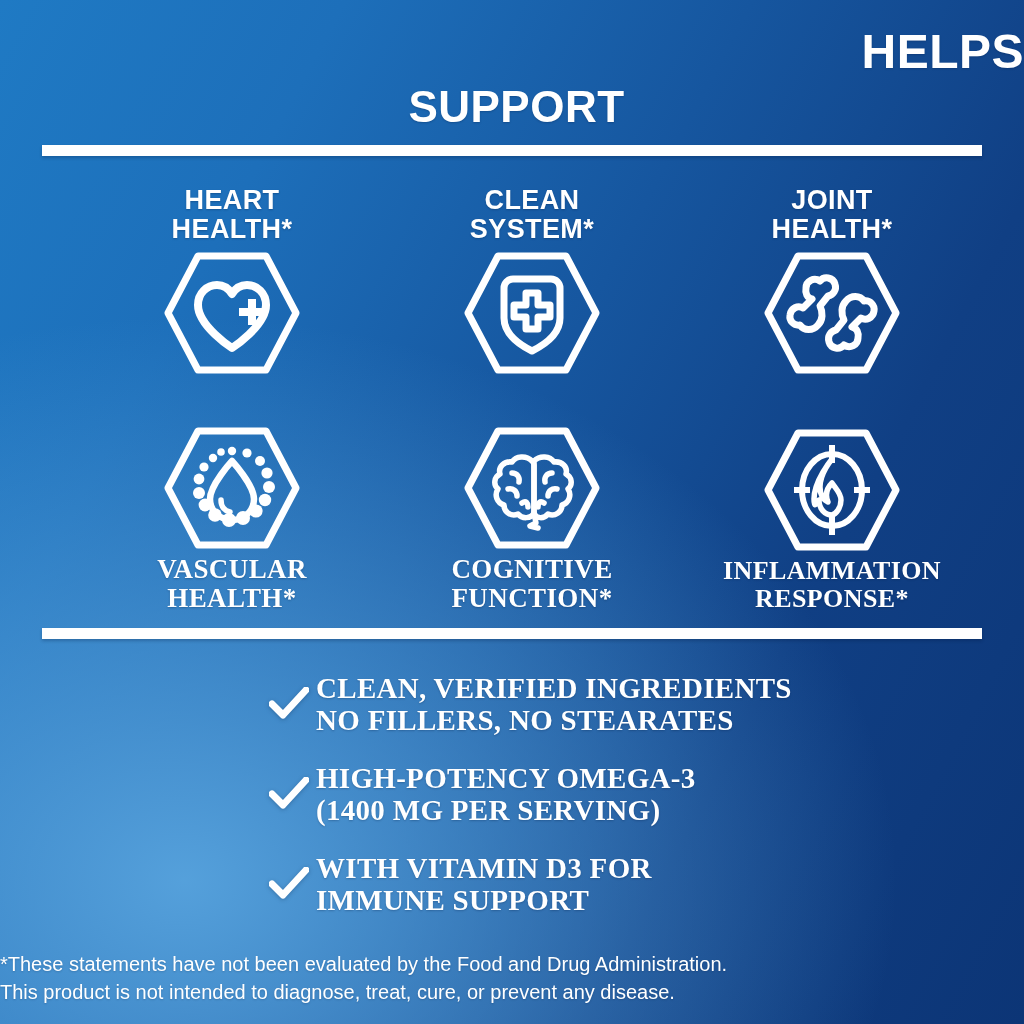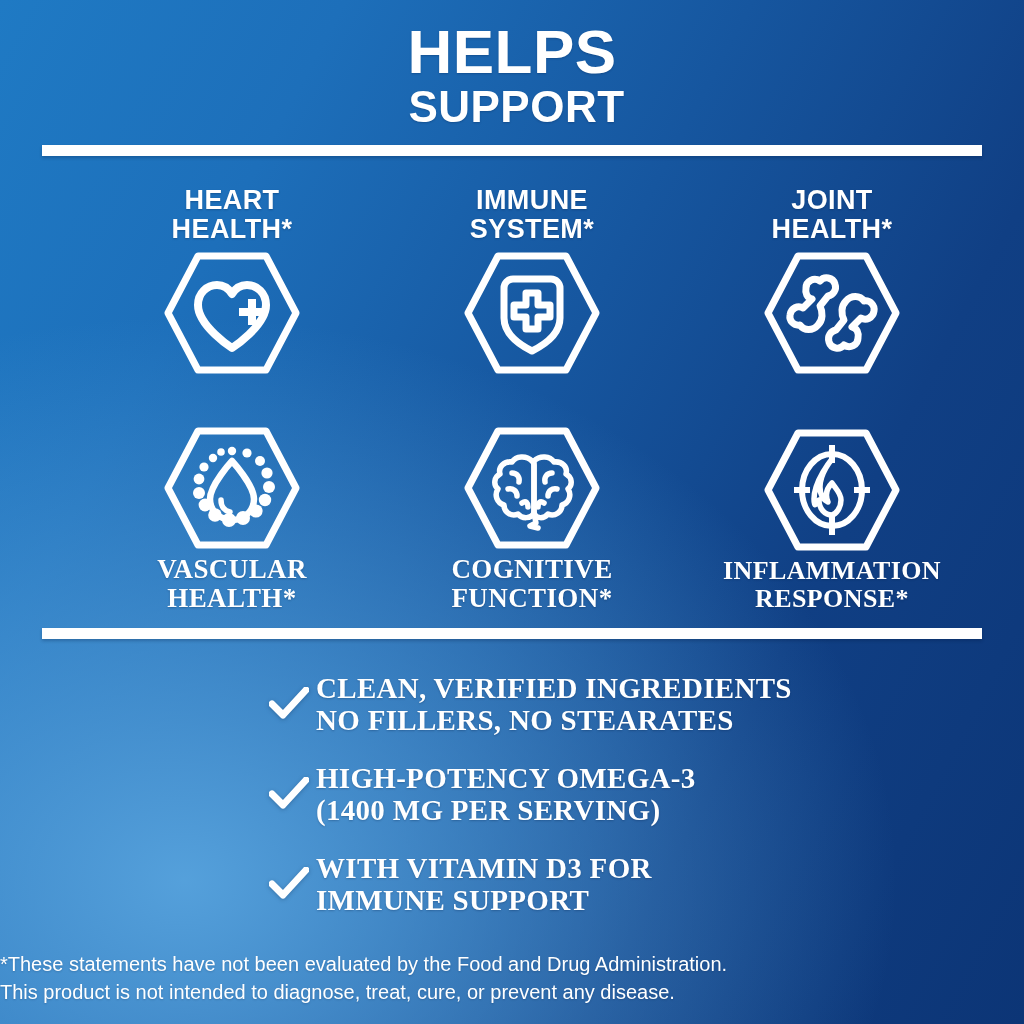--- a/index.html
+++ b/index.html
@@ -16,22 +16,23 @@
     overflow:hidden;
   }
 
   
   .heading{
     position:absolute;left:0;right:0;top:22px;
     text-align:center;color:#ffffff;
     text-shadow:0 1px 2px rgba(0,30,70,0.28);
   }
   .heading .l1{
-    display:block;font-weight:bold;font-size:62px;line-height:60px;
+    display:block;font-weight:bold;font-size:48px;line-height:60px;
     letter-spacing:0.5px;
+    text-align:right;
   }
   .heading .l2{
     display:block;font-weight:bold;font-size:44px;line-height:50px;
     letter-spacing:0.5px;
     margin-left:9px;
   }
 
   
   .rule{
     position:absolute;left:42px;width:940px;height:11px;
@@ -124,21 +125,21 @@
             <polygon points="34,4 102,4 132,61 102,118 34,118 4,61" fill="none" stroke="#ffffff" stroke-width="7" stroke-linejoin="round"></polygon>
             <path d="M68,96 C68,96 34,74 34,53 C34,41 43,33 53,33 C60,33 65,37 68,42
                      C71,37 76,33 83,33 C93,33 102,41 102,53 C102,74 68,96 68,96 Z" fill="none" stroke="#ffffff" stroke-width="8" stroke-linejoin="round" stroke-linecap="round"></path>
             <path d="M88,47 L88,73 M75,60 L101,60" stroke="#ffffff" stroke-width="8" stroke-linecap="butt"></path>
             <path d="M88,47 L88,73 M75,60 L101,60" stroke="#1a6cb4" stroke-width="0"></path>
           </svg>
         </div>
       </div>
 
       <div class="cell lbl-top">
-        <div class="cap">IMMUNE
+        <div class="cap">CLEAN
 SYSTEM*</div>
         <div class="hexwrap">
           <svg width="136" height="122" viewBox="0 0 136 122">
             <polygon points="34,4 102,4 132,61 102,118 34,118 4,61" fill="none" stroke="#ffffff" stroke-width="7" stroke-linejoin="round"></polygon>
             <path d="M40,36 C40,31 44,27 49,27 L87,27 C92,27 96,31 96,36
                      L96,66 C96,82 80,93 68,99 C56,93 40,82 40,66 Z" fill="none" stroke="#ffffff" stroke-width="7" stroke-linejoin="round"></path>
             <path d="M62,41 L74,41 L74,53 L86,53 L86,65 L74,65 L74,77 L62,77 L62,65 L50,65 L50,53 L62,53 Z" fill="none" stroke="#ffffff" stroke-width="7" stroke-linejoin="round"></path>
           </svg>
         </div>
       </div>

